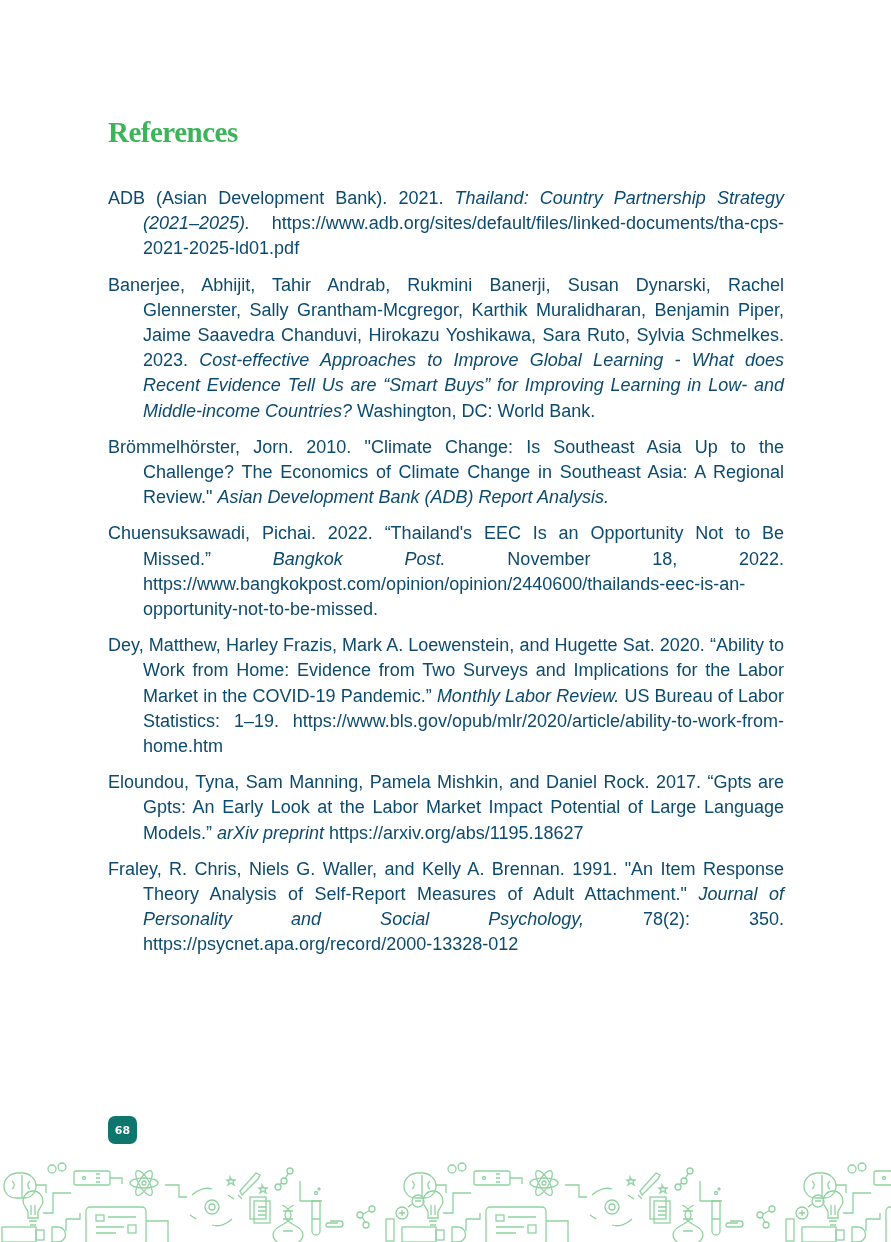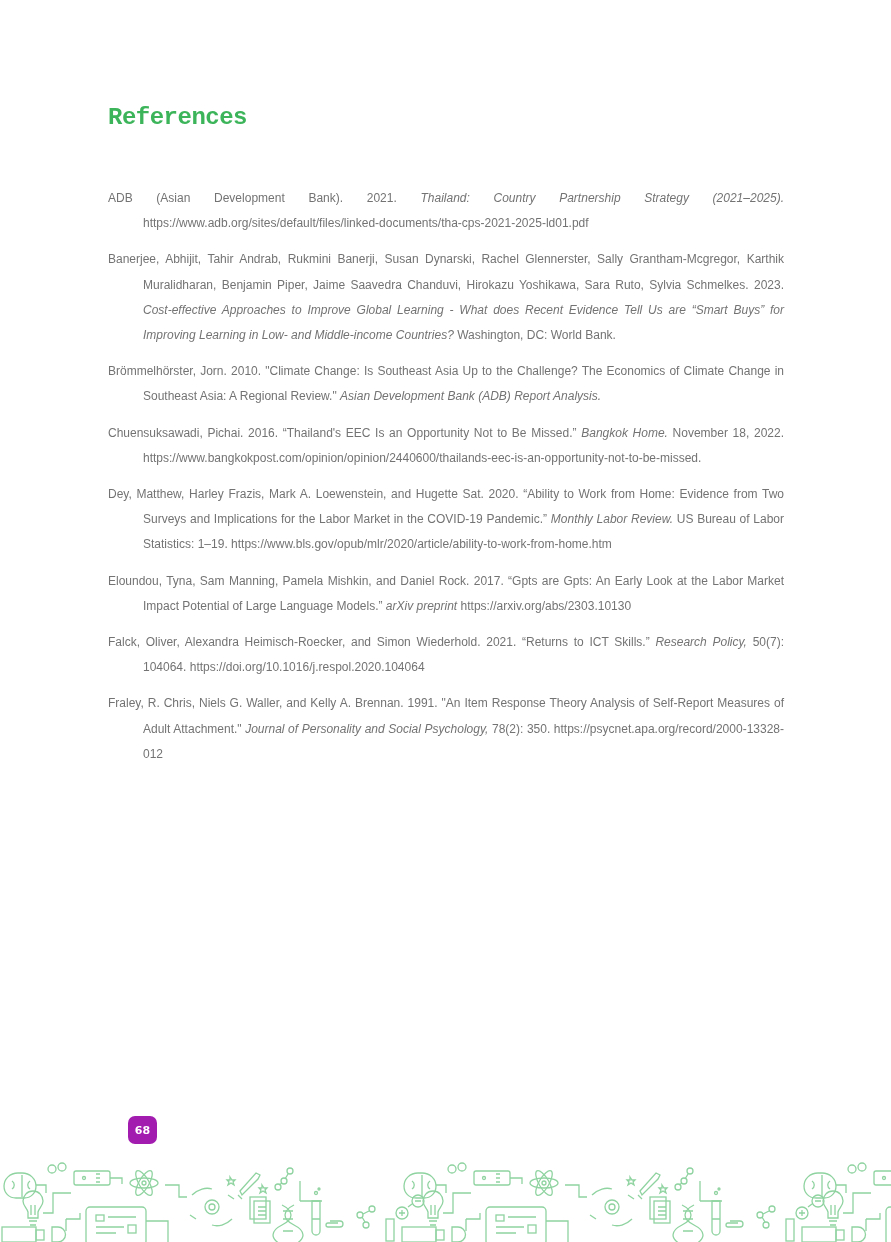--- a/index.html
+++ b/index.html
@@ -1,52 +1,51 @@
 <!DOCTYPE html>
 <html><head>
 <meta charset="utf-8">
 <style>
   html, body { margin: 0; padding: 0; background: #ffffff; }
   body { width: 891px; height: 1242px; position: relative; overflow: hidden; }
   .page-title {
-    position: absolute; left: 108px; top: 104px; margin: 0;
-    font-family: Liberation Mono, monospace; font-weight: bold;
-    font-size: 24px; color: #3cb55a; letter-spacing: -0.5px;
+    position: absolute; left: 108px; top: 116px; margin: 0;
+    font-family: Liberation Serif, serif; font-weight: bold;
+    font-size: 29px; color: #3cb55a; letter-spacing: -0.5px;
   }
   .refs {
     position: absolute; left: 108px; top: 186px; width: 676px;
-    font-family: "Liberation Sans", sans-serif; font-size: 12px;
-    line-height: 25.2px; color: #737373;
+    font-family: "Liberation Sans", sans-serif; font-size: 18px;
+    line-height: 25.2px; color: #0c4a6e;
   }
   .ref {
     margin: 0 0 11px 0; padding-left: 35px; text-indent: -35px;
     text-align: justify;
   }
   .ref i { font-style: italic; }
   .page-num {
     position: absolute; left: 108px; top: 1116px; width: 29px; height: 28px;
-    background: #a21caf; border-radius: 7px; color: #fff;
+    background: #0f766e; border-radius: 7px; color: #fff;
     font-family: "DejaVu Sans", sans-serif; font-weight: bold; font-size: 11px;
-    display: flex; align-items: center; justify-content: center; margin-left: 20px;
+    display: flex; align-items: center; justify-content: center;
   }
   .footer-art { position: absolute; left: 0; top: 1155px; width: 891px; height: 87px; }
 </style>
 </head>
 <body>
 
 <h1 class="page-title">References</h1>
 
 <div class="refs" id="refs">
     <p class="ref"><span>ADB (Asian Development Bank). 2021. </span><i>Thailand: Country Partnership Strategy (2021–2025).</i><span> https://www.adb.org/sites/default/files/linked-documents/tha-cps-2021-2025-ld01.pdf</span></p>
     <p class="ref wide-second"><span>Banerjee, Abhijit, Tahir Andrab, Rukmini Banerji, Susan Dynarski, Rachel Glennerster, Sally Grantham-Mcgregor, Karthik Muralidharan, Benjamin Piper, Jaime Saavedra Chanduvi, Hirokazu Yoshikawa, Sara Ruto, Sylvia Schmelkes. 2023. </span><i>Cost-effective Approaches to Improve Global Learning - What does Recent Evidence Tell Us are “Smart Buys” for Improving Learning in Low- and Middle-income Countries?</i><span> Washington, DC: World Bank.</span></p>
     <p class="ref"><span>Brömmelhörster, Jorn. 2010. "Climate Change: Is Southeast Asia Up to the Challenge? The Economics of Climate Change in Southeast Asia: A Regional Review." </span><i>Asian Development Bank (ADB) Report Analysis.</i></p>
-    <p class="ref"><span>Chuensuksawadi, Pichai. 2016. “Thailand's EEC Is an Opportunity Not to Be Missed.” </span><i>Bangkok Home.</i><span> November 18, 2022. https://www.bangkokpost.com/opinion/opinion/2440600/thailands-eec-is-an-opportunity-not-to-be-missed.</span></p>
+    <p class="ref"><span>Chuensuksawadi, Pichai. 2022. “Thailand's EEC Is an Opportunity Not to Be Missed.” </span><i>Bangkok Post.</i><span> November 18, 2022. https://www.bangkokpost.com/opinion/opinion/2440600/thailands-eec-is-an-opportunity-not-to-be-missed.</span></p>
     <p class="ref"><span>Dey, Matthew, Harley Frazis, Mark A. Loewenstein, and Hugette Sat. 2020. “Ability to Work from Home: Evidence from Two Surveys and Implications for the Labor Market in the COVID-19 Pandemic.” </span><i>Monthly Labor Review.</i><span> US Bureau of Labor Statistics: 1–19. https://www.bls.gov/opub/mlr/2020/article/ability-to-work-from-home.htm</span></p>
-    <p class="ref"><span>Eloundou, Tyna, Sam Manning, Pamela Mishkin, and Daniel Rock. 2017. “Gpts are Gpts: An Early Look at the Labor Market Impact Potential of Large Language Models.” </span><i>arXiv preprint</i><span> https://arxiv.org/abs/2303.10130</span></p>
-    <p class="ref"><span>Falck, Oliver, Alexandra Heimisch-Roecker, and Simon Wiederhold. 2021. “Returns to ICT Skills.” </span><i>Research Policy,</i><span> 50(7): 104064. https://doi.org/10.1016/j.respol.2020.104064</span></p>
+    <p class="ref"><span>Eloundou, Tyna, Sam Manning, Pamela Mishkin, and Daniel Rock. 2017. “Gpts are Gpts: An Early Look at the Labor Market Impact Potential of Large Language Models.” </span><i>arXiv preprint</i><span> https://arxiv.org/abs/1195.18627</span></p>
     <p class="ref"><span>Fraley, R. Chris, Niels G. Waller, and Kelly A. Brennan. 1991. "An Item Response Theory Analysis of Self-Report Measures of Adult Attachment." </span><i>Journal of Personality and Social Psychology,</i><span> 78(2): 350. https://psycnet.apa.org/record/2000-13328-012</span></p>
   </div>
 
 <div class="page-num">68</div>
 
 <svg class="footer-art" viewBox="0 0 891 87" fill="none" stroke="#8fd3a0" stroke-width="1.3">
   <g id="tile">
 
     <g>
       <path d="M18 18c-8 0-14 6-14 13s5 12 12 12h8c7 0 12-5 12-12s-6-13-14-13z"></path>

